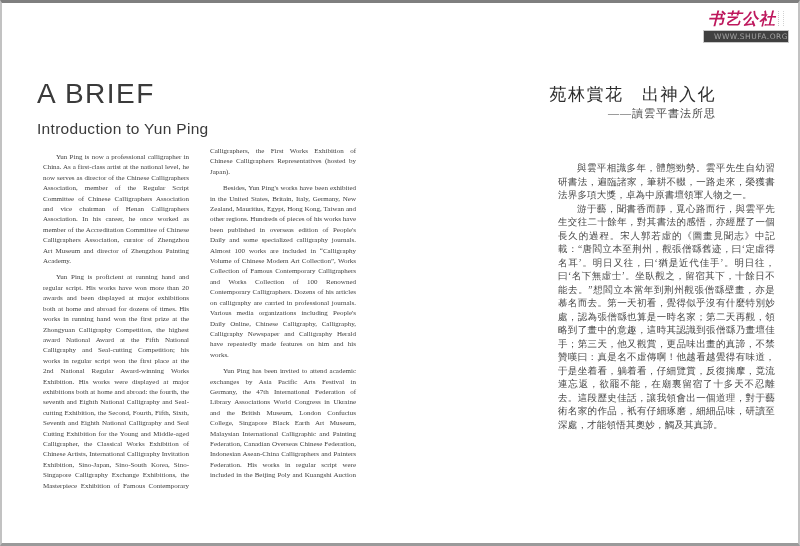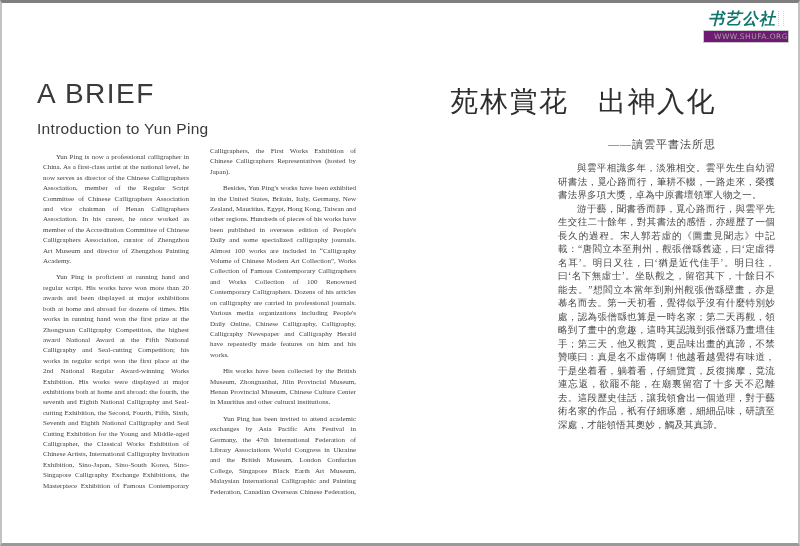--- a/index.html
+++ b/index.html
@@ -16,54 +16,54 @@
     font-family: "Liberation Serif", serif;
   }
 
   
   .watermark { position: absolute; top: 7px; right: 9px; width: 86px; text-align: center; }
   .wm-row { display: flex; align-items: center; justify-content: center; gap: 2px; }
   .wm-brand {
     font-family: "DejaVu Serif", serif;
     font-weight: bold; font-style: italic;
     font-size: 16px; line-height: 1.1; letter-spacing: 1px;
-    color: #0f766e; white-space: nowrap;
+    color: #be185d; white-space: nowrap;
   }
   .wm-seal {
     width: 4px; height: 15px;
     border-left: 1px dotted #c6c6c6; border-right: 1px dotted #d2d2d2;
   }
   .wm-url {
     margin-top: 2px; padding: 1px 10px;
     border: 1px solid #c9c9c9;
     font-family: "DejaVu Sans", sans-serif;
     font-size: 7.5px; letter-spacing: 0.5px;
-    color: #a3a3a3; background: #701a75; white-space: nowrap;
+    color: #a3a3a3; background: #404040; white-space: nowrap;
   }
 
   
   .ltitle { position: absolute; left: 35px; top: 76px; color: #3a3a3a; font-family: "Liberation Sans", sans-serif; }
   .ltitle .t1 { font-size: 28px; line-height: 1.05; letter-spacing: 1.5px; }
   .ltitle .t2 { font-size: 15.5px; margin-top: 12px; letter-spacing: 0.3px; }
 
   .eng-cols {
     position: absolute; left: 35px; top: 143px;
     width: 325px; height: 352px;
     column-count: 2; column-gap: 9px; column-fill: auto;
     overflow: hidden;
     text-align: justify;
     font-size: 7px; line-height: 10.4px;
     color: #3e3e3e;
   }
   .eng-cols p { margin: 6px; text-indent: 13px; }
 
   
   .rtitle { position: absolute; right: 82px; top: 82px; text-align: right; color: #2e2e2e; }
-  .rtitle .ct { font-size: 28px; letter-spacing: 1.5px; line-height: 1.2; }
-  .rtitle .cs { font-size: 11px; margin-top: 18px; color: #474747; letter-spacing: 1px; }
+  .rtitle .ct { font-size: 17px; letter-spacing: 1.5px; line-height: 1.2; }
+  .rtitle .cs { font-size: 11px; margin-top: 1px; color: #474747; letter-spacing: 1px; }
 
   .cn-body {
     position: absolute; left: 556px; top: 159px; width: 217px;
     text-align: justify;
     font-size: 9.5px; line-height: 13.5px;
     color: #474747;
     letter-spacing: 0.2px;
   }
   .cn-body p { margin: 0; text-indent: 2em; }
 </style>
@@ -82,30 +82,29 @@
 
   <div>
     <div class="ltitle">
       <div class="t1">A BRIEF</div>
       <div class="t2">Introduction to Yun Ping</div>
     </div>
     <div class="eng-cols">
       <p>Yun Ping is now a professional calligrapher in China. As a first-class artist at the national level, he now serves as director of the Chinese Calligraphers Association, member of the Regular Script Committee of Chinese Calligraphers Association and vice chairman of Henan Calligraphers Association. In his career, he once worked as member of the Accreditation Committee of Chinese Calligraphers Association, curator of Zhengzhou Art Museum and director of Zhengzhou Painting Academy.</p>
       <p>Yun Ping is proficient at running hand and regular script. His works have won more than 20 awards and been displayed at major exhibitions both at home and abroad for dozens of times. His works in running hand won the first prize at the Zhongyuan Calligraphy Competition, the highest award National Award at the Fifth National Calligraphy and Seal-cutting Competition; his works in regular script won the first place at the 2nd National Regular Award-winning Works Exhibition. His works were displayed at major exhibitions both at home and abroad: the fourth, the seventh and Eighth National Calligraphy and Seal-cutting Exhibition, the Second, Fourth, Fifth, Sixth, Seventh and Eighth National Calligraphy and Seal Cutting Exhibition for the Young and Middle-aged Calligrapher, the Classical Works Exhibition of Chinese Artists, International Calligraphy Invitation Exhibition, Sino-Japan, Sino-South Korea, Sino-Singapore Calligraphy Exchange Exhibitions, the Masterpiece Exhibition of Famous Contemporary Calligraphers, the First Works Exhibition of Chinese Calligraphers Representatives (hosted by Japan).</p>
       <p>Besides, Yun Ping's works have been exhibited in the United States, Britain, Italy, Germany, New Zealand, Mauritius, Egypt, Hong Kong, Taiwan and other regions. Hundreds of pieces of his works have been published in overseas edition of People's Daily and some specialized calligraphy journals. Almost 100 works are included in “Calligraphy Volume of Chinese Modern Art Collection”, Works Collection of Famous Contemporary Calligraphers and Works Collection of 100 Renowned Contemporary Calligraphers. Dozens of his articles on calligraphy are carried in professional journals. Various media organizations including People's Daily Online, Chinese Calligraphy, Calligraphy, Calligraphy Newspaper and Calligraphy Herald have repeatedly made features on him and his works.</p>
-      <p>His works have been collected by the British Museum, Zhongnanhai, Jilin Provincial Museum, Henan Provincial Museum, Chinese Culture Center in Mauritius and other cultural institutions.</p>
       <p>Yun Ping has been invited to attend academic exchanges by Asia Pacific Arts Festival in Germany, the 47th International Federation of Library Associations World Congress in Ukraine and the British Museum, London Confucius College, Singapore Black Earth Art Museum, Malaysian International Calligraphic and Painting Federation, Canadian Overseas Chinese Federation, Indonesian Asean-China Calligraphers and Painters Federation. His works in regular script were included in the Beijing Poly and Kuangshi Auction for Works by Renowned Contemporary Calligraphers.</p>
     </div>
   </div>
 
   <div>
     <div class="rtitle">
       <div class="ct">苑林賞花　出神入化</div>
       <div class="cs">——讀雲平書法所思</div>
     </div>
     <div class="cn-body">
-      <p>與雲平相識多年，淡雅相交。雲平先生自幼習研書法，覓心路而行，筆耕不輟，一路走來，榮獲書法界多項大獎，卓為中原書壇領軍人物之一。</p>
+      <p>與雲平相識多年，體態勁勢。雲平先生自幼習研書法，遍臨諸家，筆耕不輟，一路走來，榮獲書法界多項大獎，卓為中原書壇領軍人物之一。</p>
       <p>游于藝，聞書香而靜，覓心路而行，與雲平先生交往二十餘年，對其書法的感悟，亦經歷了一個長久的過程。宋人郭若虛的《圖畫見聞志》中記載：“唐閻立本至荆州，觀張僧繇舊迹，曰‘定虛得名耳’。明日又往，曰‘猶是近代佳手’。明日往，曰‘名下無虛士’。坐臥觀之，留宿其下，十餘日不能去。”想閻立本當年到荆州觀張僧繇壁畫，亦是慕名而去。第一天初看，覺得似乎沒有什麼特別妙處，認為張僧繇也算是一時名家；第二天再觀，領略到了畫中的意趣，這時其認識到張僧繇乃畫壇佳手；第三天，他又觀賞，更品味出畫的真諦，不禁贊嘆曰：真是名不虛傳啊！他越看越覺得有味道，于是坐着看，躺着看，仔細覽賞，反復揣摩，竟流連忘返，欲罷不能，在廟裏留宿了十多天不忍離去。這段歷史佳話，讓我領會出一個道理，對于藝術名家的作品，衹有仔細琢磨，細細品味，研讀至深處，才能領悟其奧妙，觸及其真諦。</p>
 
     </div>
   </div>
 
 </div>
 
 </body></html>

